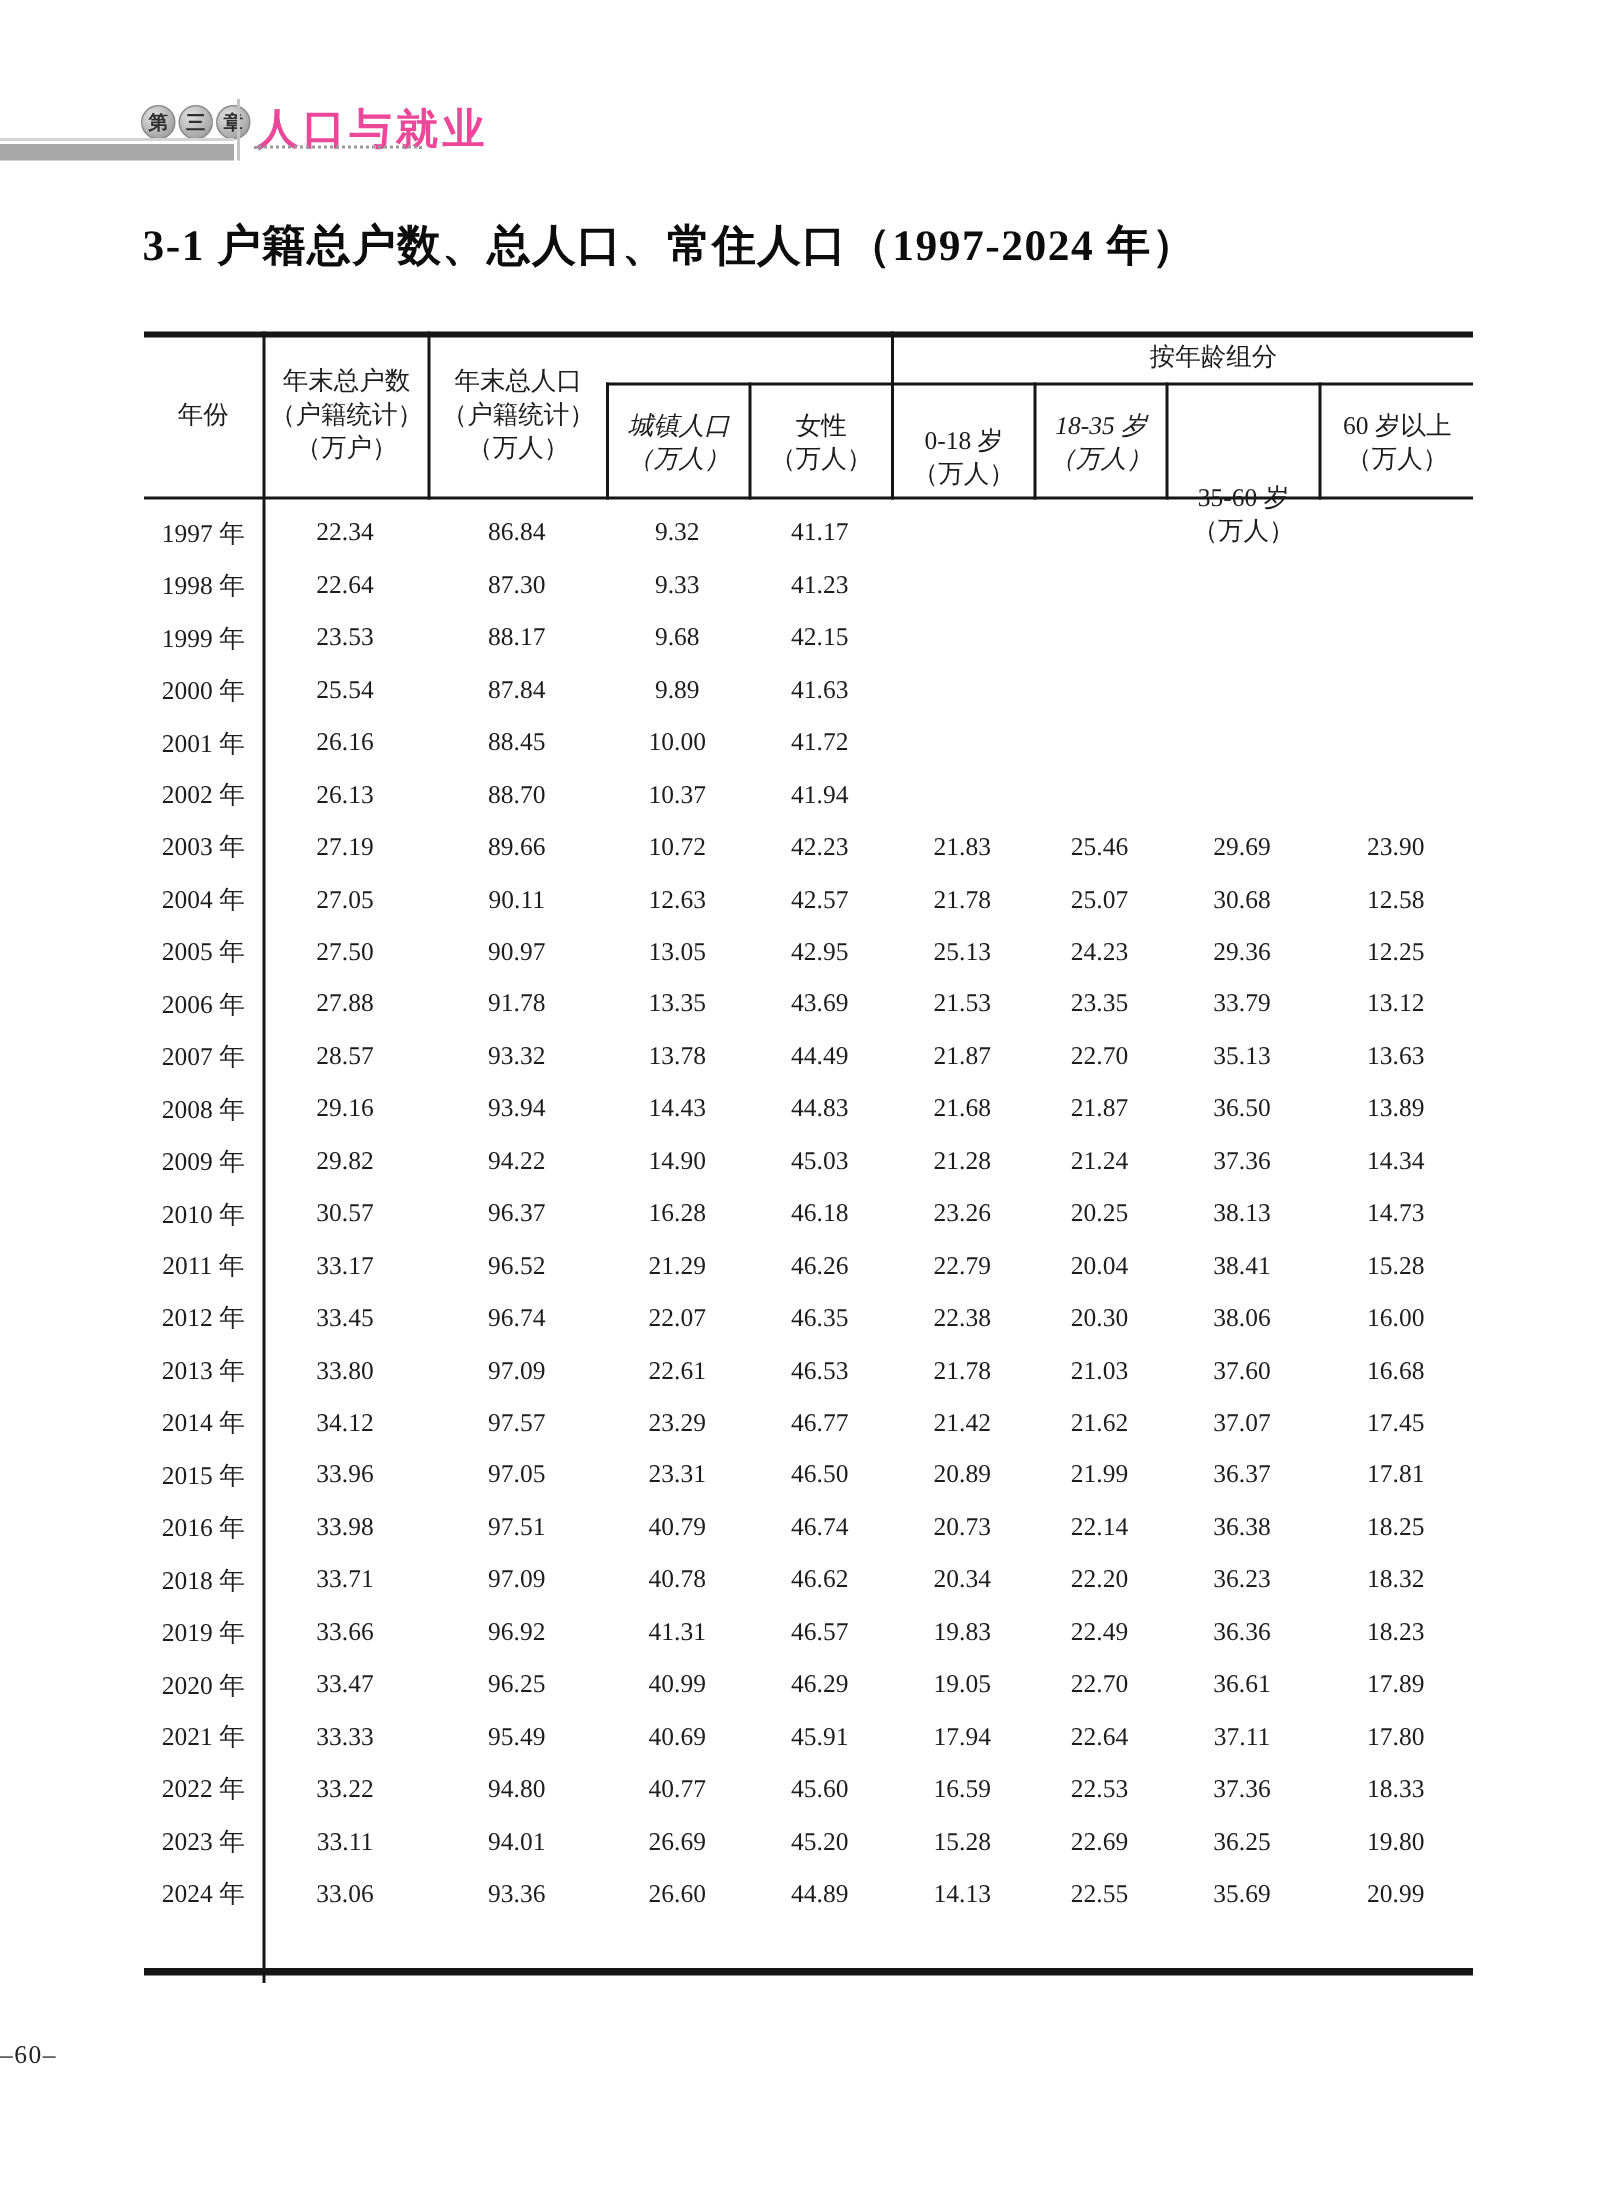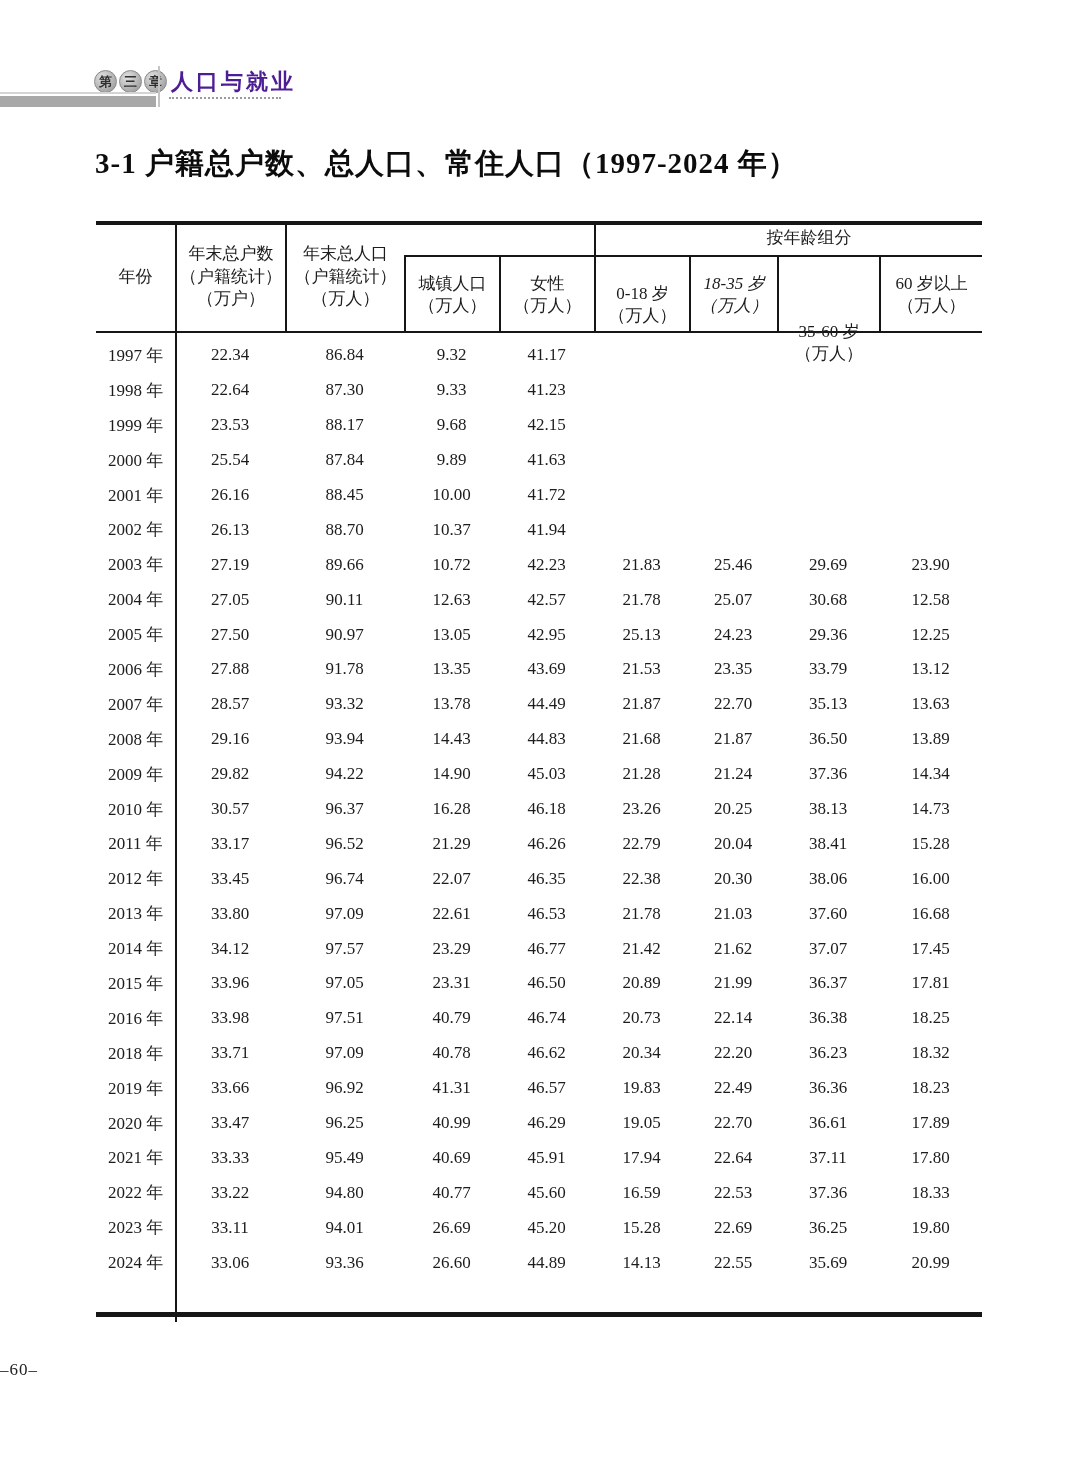--- a/index.html
+++ b/index.html
@@ -17,21 +17,21 @@
   .badge .circle{
     width:21px;height:21px;border-radius:50%;
     background:radial-gradient(circle at 35% 30%, #e2e2e2 0%, #b5b5b5 55%, #8f8f8f 100%);
     border:1px solid #8a8a8a;
     display:flex;align-items:center;justify-content:center;
     font-size:13px;font-weight:bold;color:#2f2f2f;
   }
   .hdr-vline{position:absolute;left:158px;top:66px;width:2px;height:41px;background:#c4c4c4;}
   .chapter-title{
     position:absolute;left:171px;top:67px;
-    font-size:22px;font-weight:bold;letter-spacing:3px;color:#4c1d95;
+    font-size:28px;font-weight:bold;letter-spacing:3px;color:#ec4899;
     font-family:Liberation Sans, sans-serif;
   }
   .chapter-underline{position:absolute;left:169px;top:97px;width:112px;border-bottom:2px dotted #9a9a9a;}
   .hdr-thinline{position:absolute;left:0;top:92px;width:156px;height:2px;background:#d4d4d4;}
   .hdr-bar{position:absolute;left:0;top:96px;width:156px;height:11px;background:#a8a8a8;}
   
   .page-title{
     position:absolute;left:95px;top:144px;width:900px;
     font-size:29px;font-weight:bold;color:#0c0c0c;letter-spacing:1px;
   }
@@ -99,21 +99,21 @@
     <div class="hcell" style="left:81px;top:0;width:108px;height:112px;">
       <span>年末总户数</span>
       <span>（户籍统计）</span>
       <span>（万户）</span>
     </div>
     <div class="hcell" style="left:191px;top:0;width:117px;height:112px;">
       <span>年末总人口</span>
       <span>（户籍统计）</span>
       <span>（万人）</span>
     </div>
-    <div class="hcell" style="left:310px;top:36px;width:93px;height:76px;">
+    <div class="hcell" style="left:310px;top:36px;width:93px;height:76px;font-style:italic;">
       <span>城镇人口</span>
       <span>（万人）</span>
     </div>
     <div class="hcell" style="left:405px;top:36px;width:93px;height:76px;">
       <span>女性</span>
       <span>（万人）</span>
     </div>
     <div class="hcell" style="left:520px;top:0;width:386px;height:34px;">
       <span>按年龄组分</span>
     </div>

